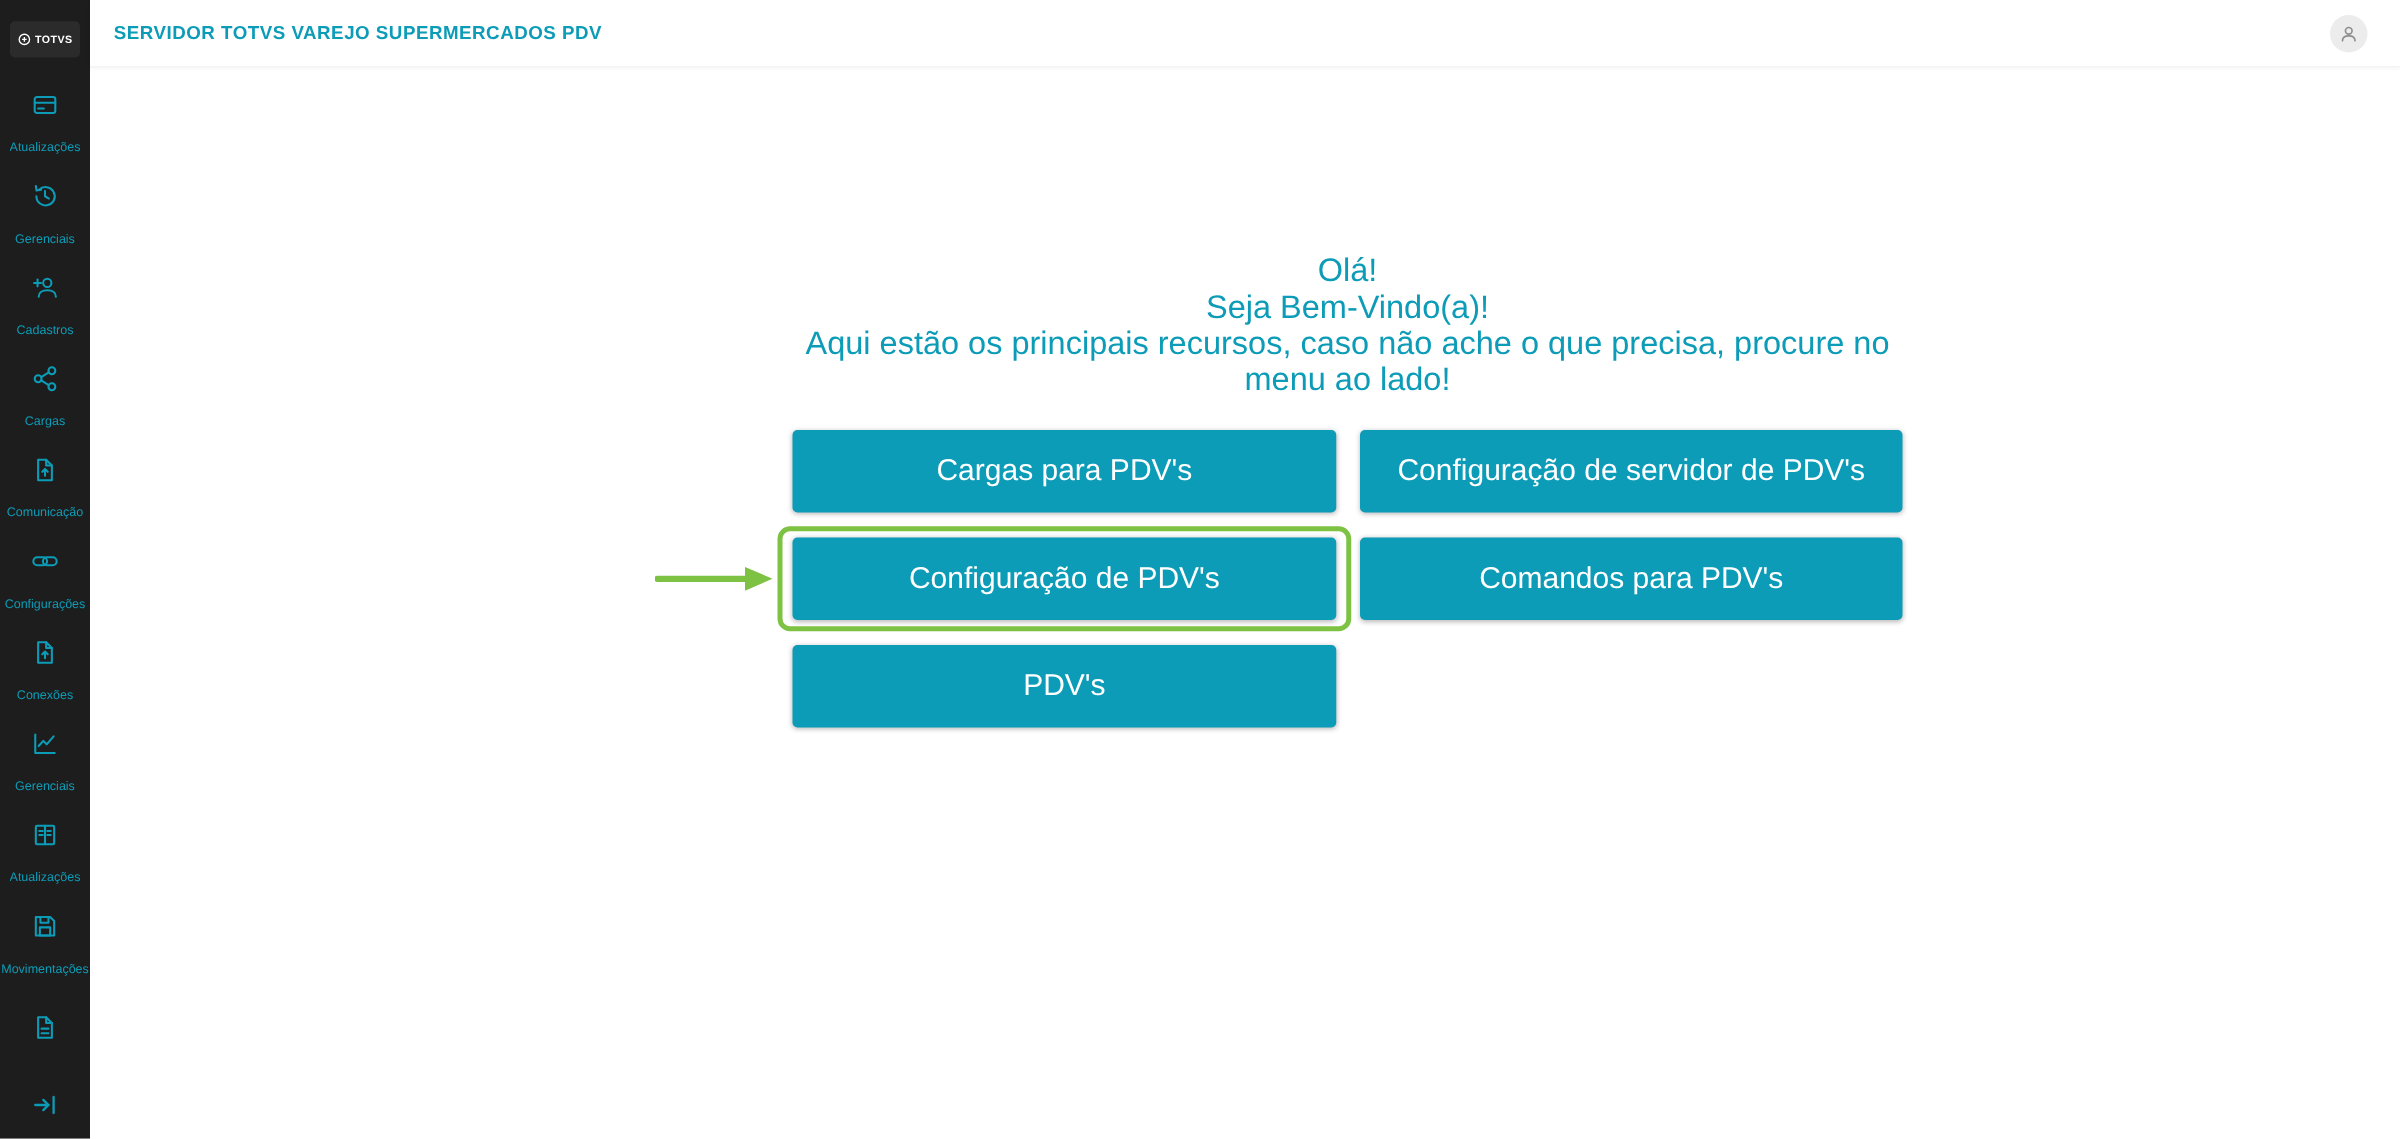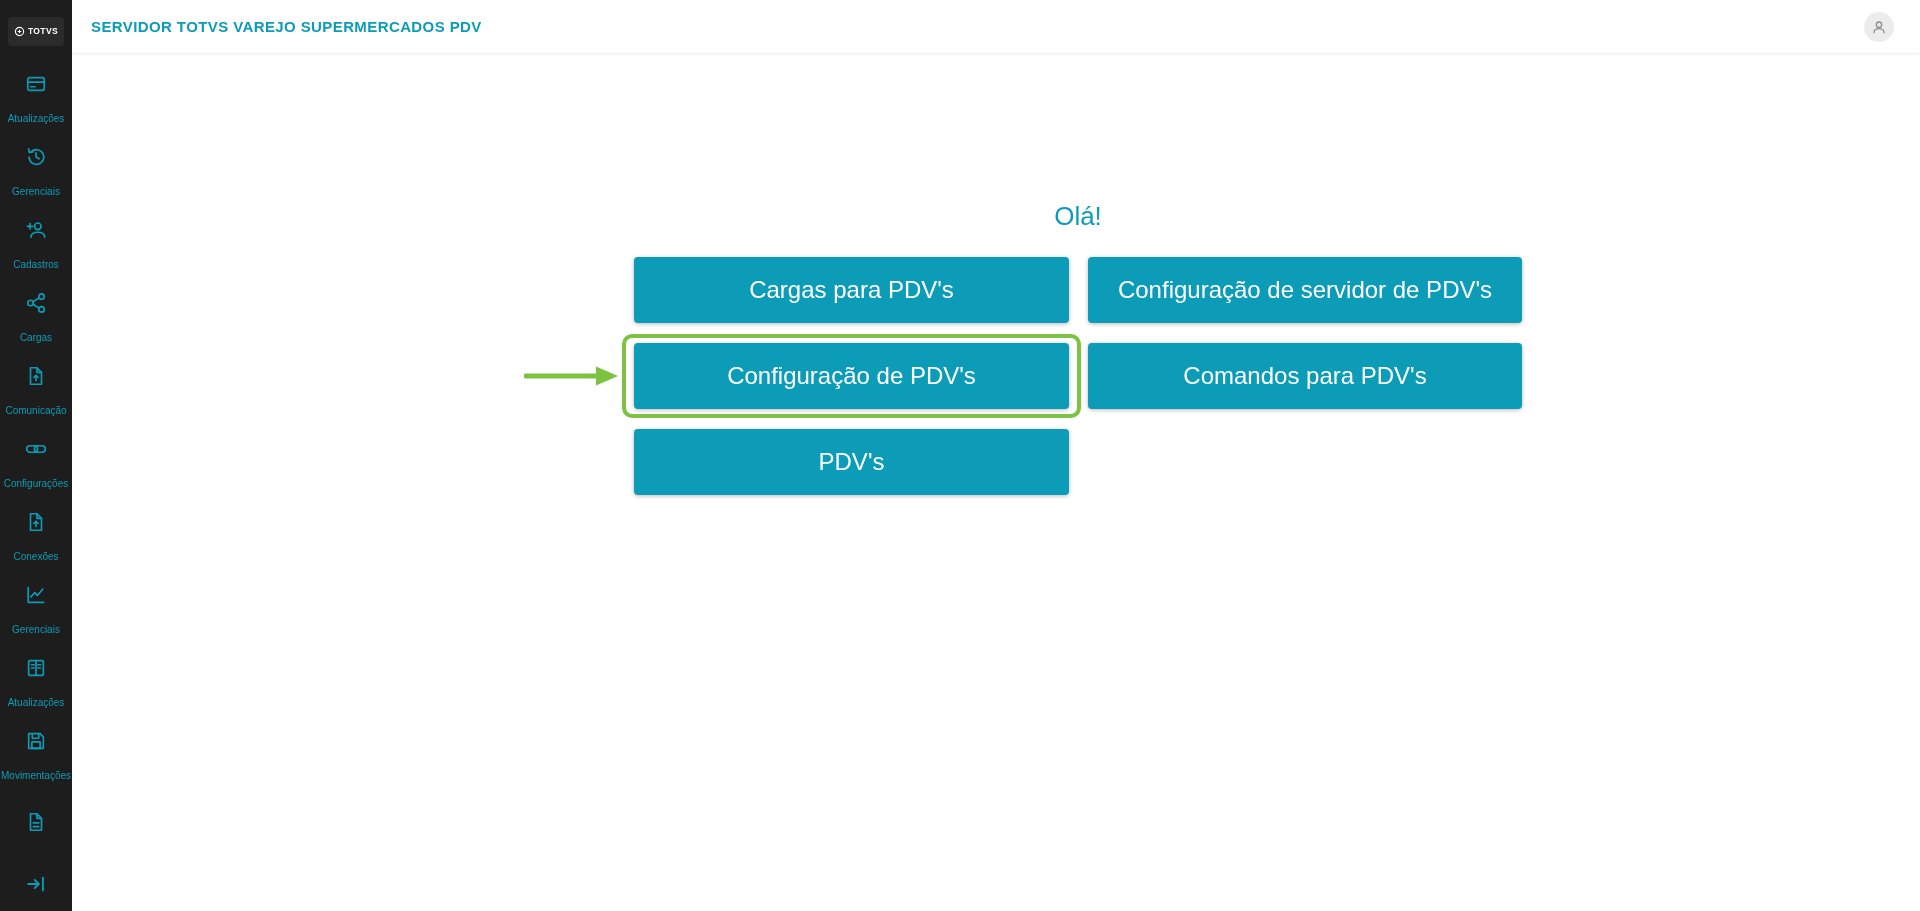--- a/index.html
+++ b/index.html
@@ -234,20 +234,22 @@
           <circle cx="12" cy="8.5" r="4"></circle>
           <path d="M4.5 20.5c0-4 3.3-6 7.5-6s7.5 2 7.5 6"></path>
         </svg>
     </div>
   </header>
 
   <main class="content">
     <div class="content-inner">
       <div class="welcome">
         <div>Olá!</div>
+        <div>Seja Bem-Vindo(a)!</div>
+        <div>Aqui estão os principais recursos, caso não ache o que precisa, procure no menu ao lado!</div>
       </div>
 
       <div class="btn-grid">
         <div class="cell">
           <button class="menu-btn">Cargas para PDV's</button>
         </div>
 
         <div class="cell">
           <button class="menu-btn">Configuração de servidor de PDV's</button>
         </div>

